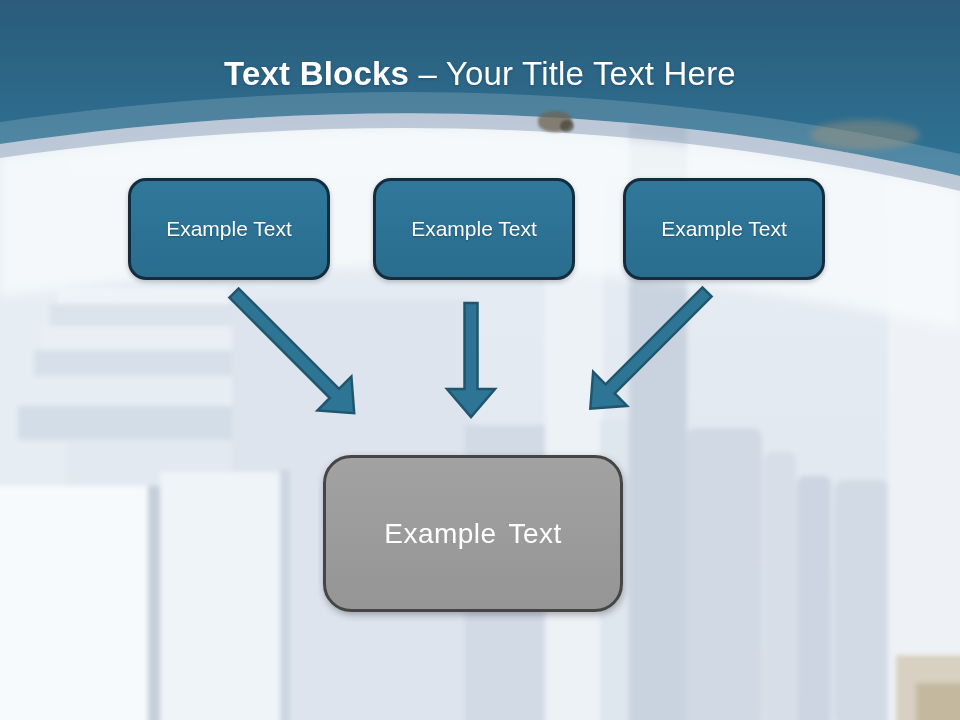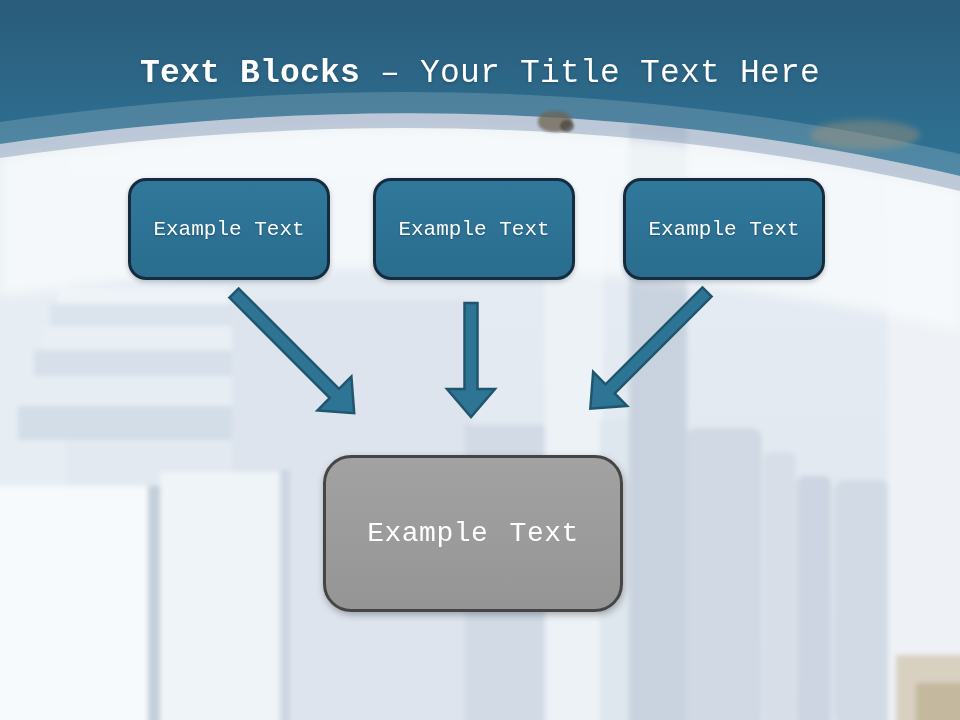--- a/index.html
+++ b/index.html
@@ -1,18 +1,18 @@
 <!DOCTYPE html>
 <html><head>
 <meta charset="utf-8">
 <style>
   html,body{margin:0;padding:0;background:#ffffff;}
   .slide{
     position:relative;width:960px;height:720px;overflow:hidden;
-    background:#e8eef4;font-family:Liberation Mono, monospace;
+    background:#e8eef4;font-family:Liberation Sans, sans-serif;
   }
   
   .photo{position:absolute;inset:0;filter:blur(2.5px);}
   .photo .shape{position:absolute;}
   .p-base{inset:0;background:linear-gradient(180deg,#f0f4f8 0%,#e4ebf2 40%,#dfe6ee 100%);}
   .p-left-strip{left:-10px;top:140px;width:76px;height:600px;background:#e6edf3;}
   .p-stair1{left:58px;top:288px;width:170px;height:16px;background:#eef3f8;}
   .p-stair2{left:50px;top:304px;width:185px;height:22px;background:#dbe3ec;}
   .p-stair3{left:42px;top:326px;width:200px;height:24px;background:#e9eff5;}
   .p-stair4{left:34px;top:350px;width:215px;height:26px;background:#d7e0ea;}

